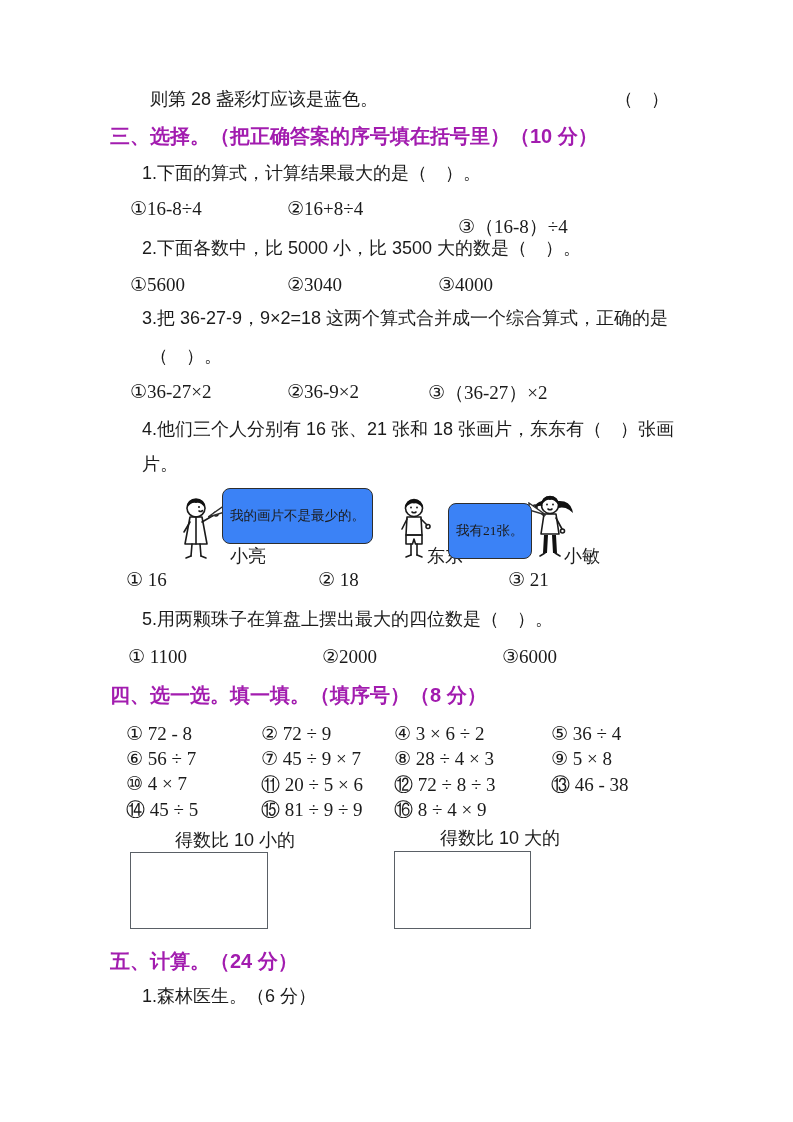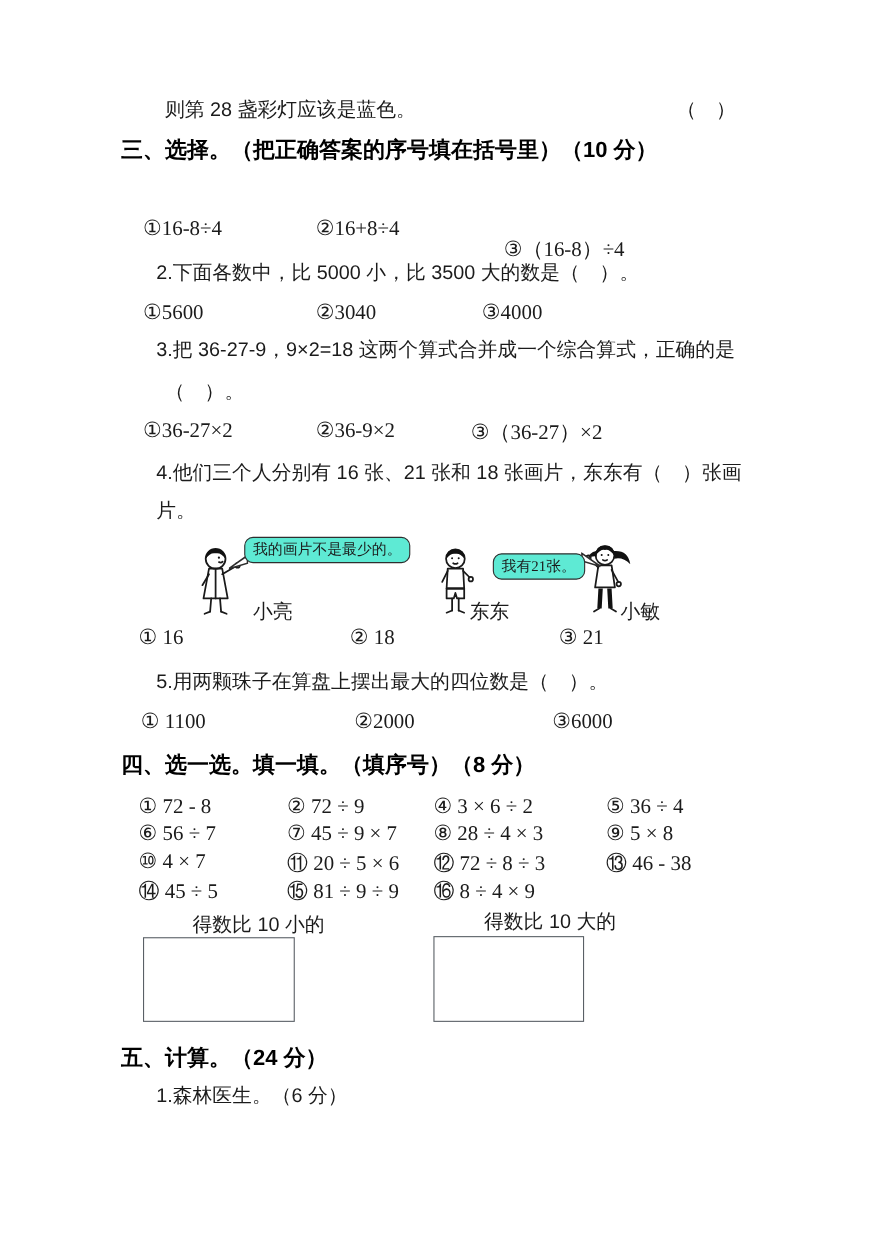--- a/index.html
+++ b/index.html
@@ -9,53 +9,54 @@
     font-family:"Liberation Serif","DejaVu Serif","DejaVu Sans",serif;
     color:#1b1b1b;
   }
   .t {
     position:absolute; white-space:nowrap; font-size:18px; line-height:1.25;
     font-family:Liberation Sans, sans-serif;
     margin-left:32px;
   }
   .hd {
     position:absolute; white-space:nowrap; font-size:20px; font-weight:700;
-    color:#000000;
+    color:#a21caf;
     font-family:"Liberation Sans","DejaVu Sans",sans-serif;
   }
   .opt { position:absolute; white-space:nowrap; font-size:19px; }
   .exgrid {
     position:absolute; left:126px; top:722px; width:566px;
     display:grid; grid-template-columns:135px 133px 157px auto;
     grid-auto-rows:25px; font-size:19px;
   }
   .exgrid span { white-space:nowrap; }
   .ansbox { position:absolute; background:#ffffff; border:1.6px solid #5a6066; }
   .bubble {
-    position:absolute; background:#5eead4; border:1.6px solid #2e2e2e;
-    border-radius:8px; padding:2px 7px; font-size:13.5px; white-space:nowrap;
+    position:absolute; background:#3b82f6; border:1.6px solid #2e2e2e;
+    border-radius:8px; padding:18px 7px; font-size:13.5px; white-space:nowrap;
     z-index:2;
   }
   .tail { position:absolute; z-index:1; }
   .kid { position:absolute; }
   .kidname { position:absolute; white-space:nowrap; font-size:18px; }
   svg .ln { fill:none; stroke:#1a1a1a; stroke-width:1.6; stroke-linecap:round; stroke-linejoin:round; }
   svg .hair { fill:#111; stroke:none; }
   svg .thick { fill:none; stroke:#111; stroke-width:4; stroke-linecap:butt; }
 </style>
 </head>
 <body>
 
 <div class="page">
 
   <span class="t" style="left:118px; top:88px;">则第 28 盏彩灯应该是蓝色。</span>
   <span class="t" style="left:583px; top:88px;">（　）</span>
 
   <span class="hd" style="left:110px; top:123px;">三、选择。（把正确答案的序号填在括号里）（10 分）</span>
 
+  <span class="t" style="left:110px; top:162px;">1.下面的算式，计算结果最大的是（　）。</span>
   <span class="opt" style="left:130px; top:197px;">①16-8÷4</span>
   <span class="opt" style="left:287px; top:197px;">②16+8÷4</span>
   <span class="opt" style="left:438px; top:214px;margin-left:20px;">③（16-8）÷4</span>
 
   <span class="t" style="left:110px; top:237px;">2.下面各数中，比 5000 小，比 3500 大的数是（　）。</span>
   <span class="opt" style="left:130px; top:273px;">①5600</span>
   <span class="opt" style="left:287px; top:273px;">②3040</span>
   <span class="opt" style="left:438px; top:273px;">③4000</span>
 
   <span class="t" style="left:110px; top:307px;">3.把 36-27-9，9×2=18 这两个算式合并成一个综合算式，正确的是</span>

